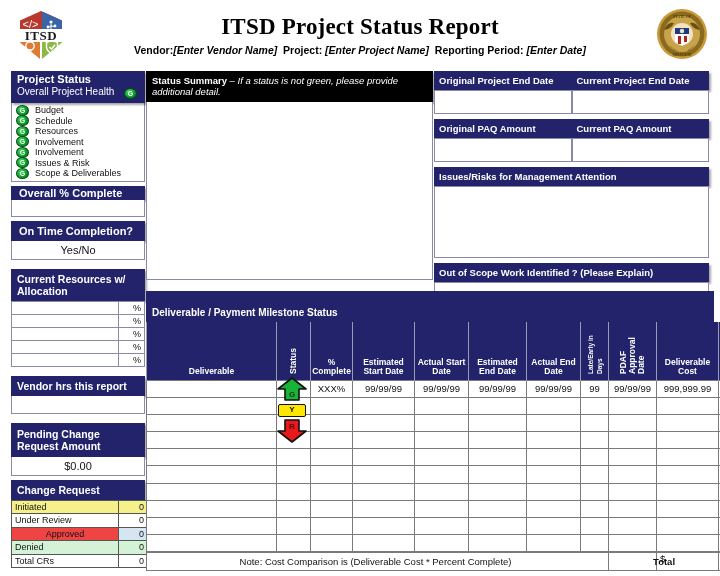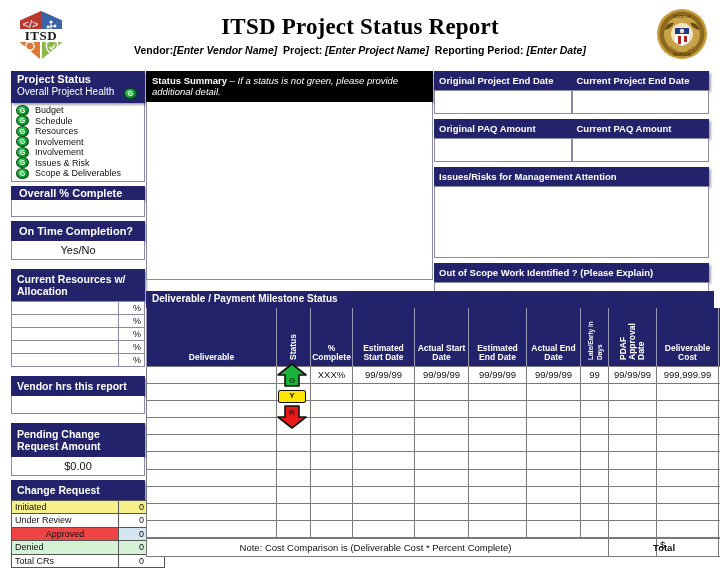--- a/index.html
+++ b/index.html
@@ -100,21 +100,21 @@
   .wide-head {
     background:#23236b; color:#fff; font-weight:bold; font-size:9.5px;
     padding:4px 5px; line-height:11px;
   }
   .wide-body { background:#fff; border:1px solid #8a8aa5; }
 
   
   #deliv { position:absolute; left:146px; top:291px; width:568px; }
   #deliv-title {
     background:#23236b; color:#fff; font-weight:bold; font-size:10px;
-    padding:2px 6px 3px 6px; line-height:12px;
+    padding:16px 6px 3px 6px; line-height:12px;
   }
   #deliv table { border-collapse:collapse; width:568px; table-layout:fixed; }
   #deliv thead th {
     background:#23236b; color:#fff; font-weight:bold; font-size:8.5px;
     vertical-align:bottom; padding:0 1px 3px 1px;
     border-left:1px solid #9a9ab5; border-right:1px solid #9a9ab5;
     height:55px; line-height:9.5px;
   }
   #deliv thead th.vert { padding-bottom:3px; }
   #deliv thead th .rot {

